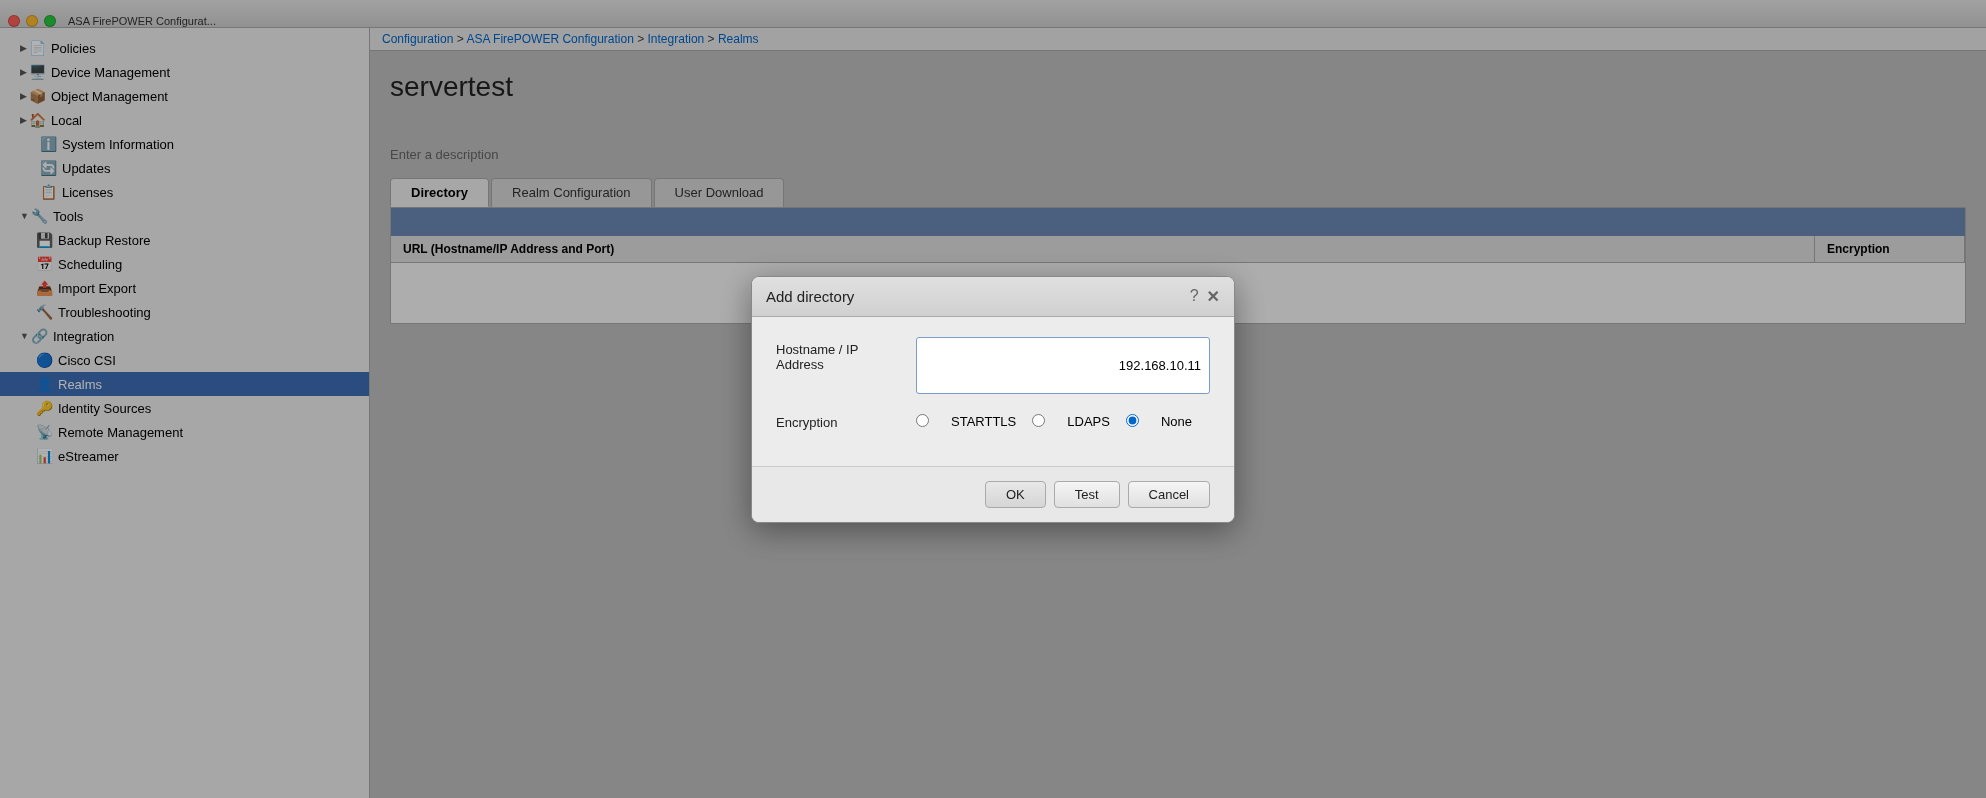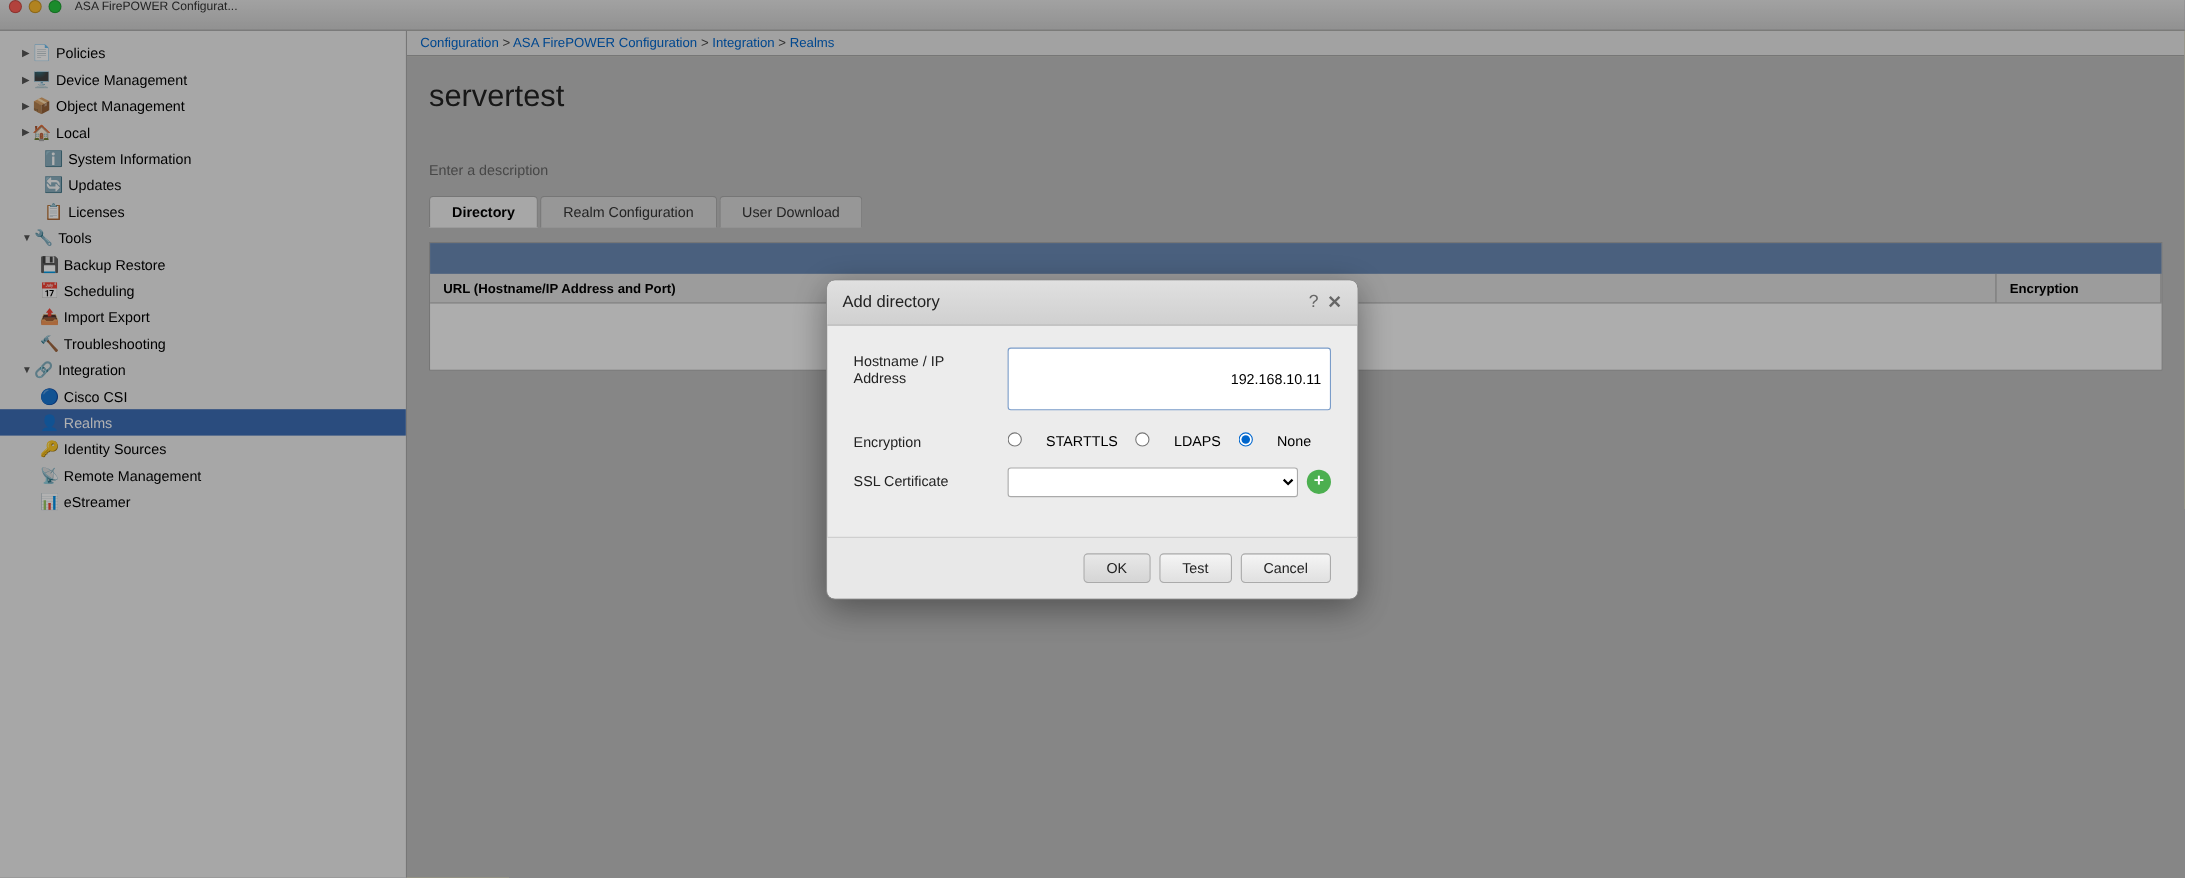--- a/index.html
+++ b/index.html
@@ -1,19 +1,19 @@
 <!DOCTYPE html>
 <html><head>
   <meta charset="utf-8">
   <style>
     * { box-sizing: border-box; margin: 0; padding: 0; }
     body { font-family: -apple-system, 'Lucida Grande', Arial, sans-serif; font-size: 13px; background: #c0c0c0; display: flex; height: 798px; overflow: hidden; }
 
     
-    .window-chrome { position: absolute; top: 0; left: 0; right: 0; height: 28px; background: linear-gradient(to bottom, #e8e8e8, #d0d0d0); border-bottom: 1px solid #aaa; display: flex; align-items: flex-start; padding: 0 8px; gap: 6px; z-index: 100; }
+    .window-chrome { position: absolute; top: 0; left: 0; right: 0; height: 28px; background: linear-gradient(to bottom, #e8e8e8, #d0d0d0); border-bottom: 1px solid #aaa; display: flex; align-items: flex-end; padding: 0 8px; gap: 6px; z-index: 100; }
     .traffic-light { width: 12px; height: 12px; border-radius: 50%; border: 1px solid rgba(0,0,0,0.2); }
     .tl-red { background: #ff5f57; }
     .tl-yellow { background: #febc2e; }
     .tl-green { background: #28c840; }
     .window-title { font-size: 11px; color: #333; margin-left: 6px; }
 
     
     .app-container { display: flex; width: 100%; height: 100%; padding-top: 28px; }
 
     
@@ -32,21 +32,21 @@
     .nav-bar a { color: #0066cc; text-decoration: none; }
     .nav-breadcrumb { font-size: 12px; }
 
     
     .page-area { flex: 1; background: #c0c0c0; padding: 20px; overflow-y: auto; }
 
     .page-title { font-size: 28px; font-weight: normal; color: #222; margin-bottom: 4px; }
     .page-description { font-size: 13px; color: #666; margin-bottom: 16px; margin-top: 44px; }
 
     
-    .tabs { display: flex; gap: 2px; margin-bottom: 13px; }
+    .tabs { display: flex; gap: 2px; margin-bottom: 0; }
     .tab { padding: 6px 20px; background: #d8d8d8; border: 1px solid #aaa; border-bottom: none; cursor: pointer; font-size: 13px; color: #333; border-radius: 4px 4px 0 0; }
     .tab.active { background: #f0f0f0; font-weight: bold; color: #000; border-bottom: 1px solid #f0f0f0; z-index: 1; }
 
     
     .tab-content { background: #d8d8d8; border: 1px solid #aaa; padding: 0; }
     .tab-header-bar { background: #6a8ab5; height: 28px; display: flex; align-items: center; padding: 0 12px; }
     .table-header { display: flex; background: #e0e0e0; border-bottom: 1px solid #aaa; font-weight: bold; font-size: 12px; }
     .table-header-cell { padding: 6px 12px; border-right: 1px solid #aaa; flex: 1; }
     .table-header-cell.enc { flex: 0 0 150px; }
 
@@ -268,31 +268,20 @@
               <span>LDAPS</span>
             </label>
             <label class="radio-option">
               <input type="radio" class="radio-input" name="encryption" checked="" style="">
               <span>None</span>
             </label>
           </div>
         </div>
       </div>
 
-      <div class="form-row">
-        <label class="form-label">SSL Certificate</label>
-        <div class="form-field">
-          <div class="ssl-row">
-            <select class="ssl-select">
-              <option value=""></option>
-            </select>
-            <button class="ssl-add-btn">+</button>
-          </div>
-        </div>
-      </div>
 
     </div>
 
     <div class="modal-footer">
       <button class="btn primary">OK</button>
       <button class="btn">Test</button>
       <button class="btn">Cancel</button>
     </div>
   </div>
 </div>

